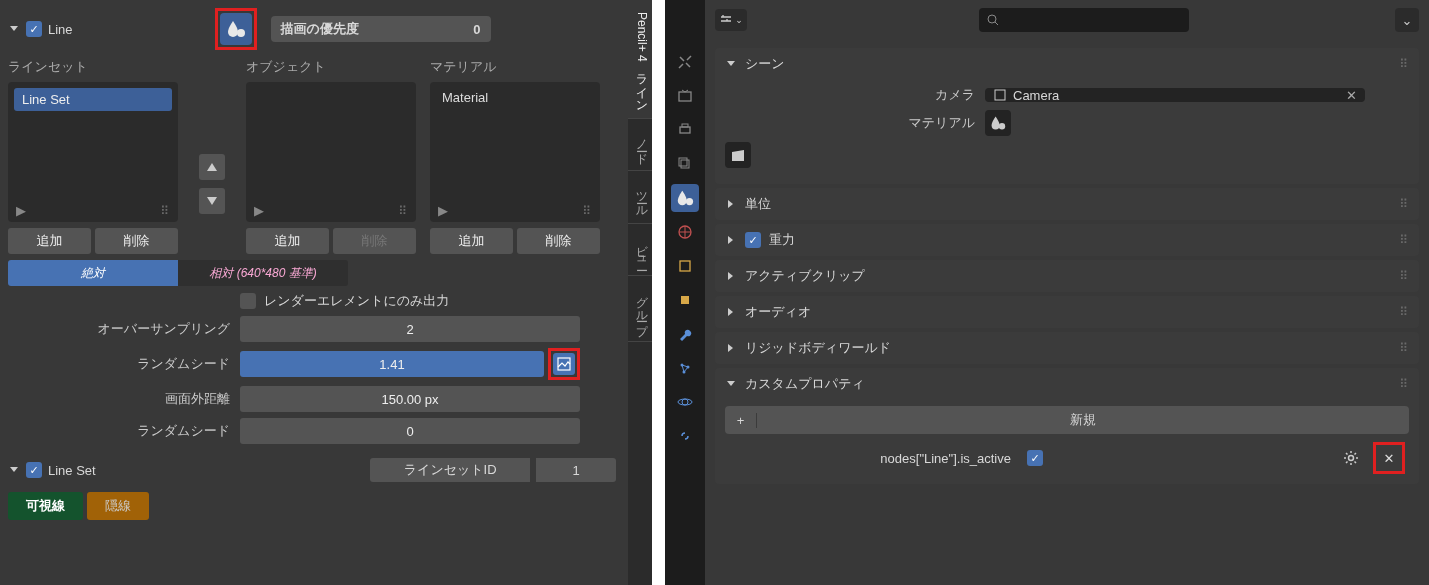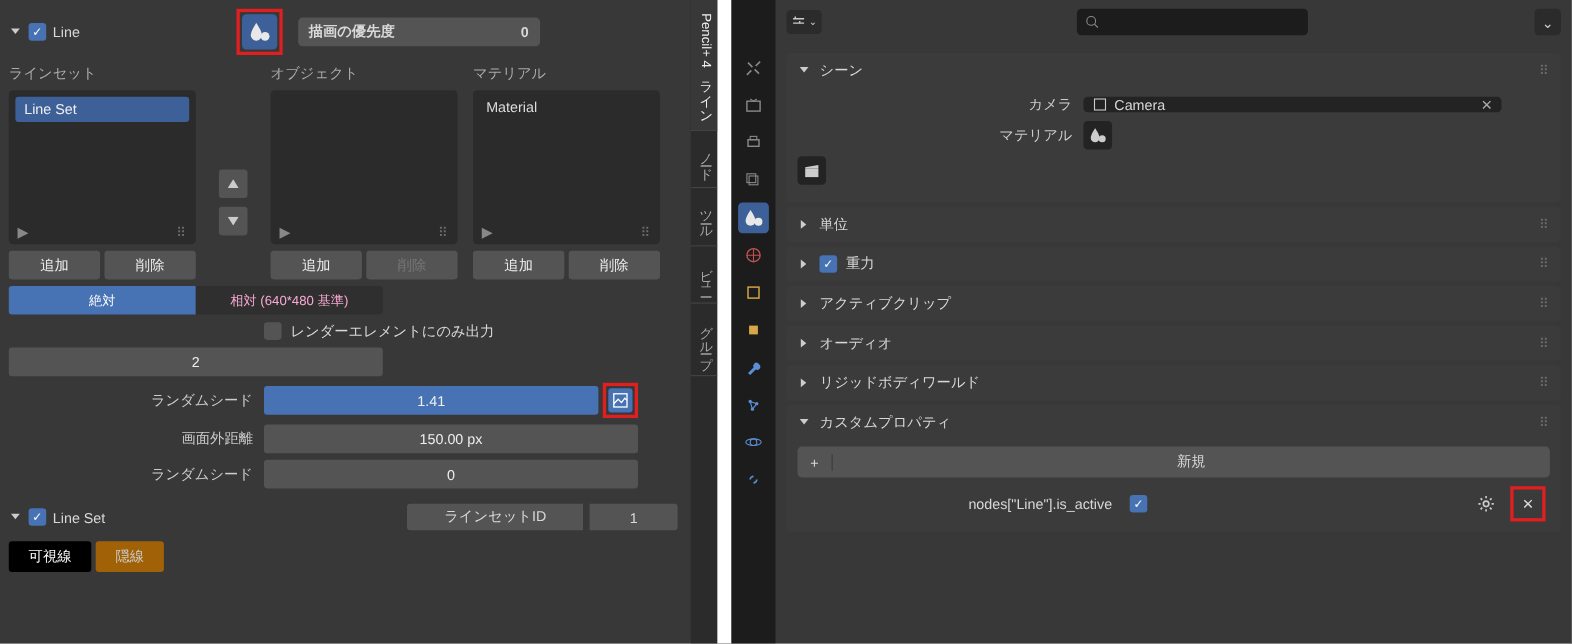--- a/index.html
+++ b/index.html
@@ -27,37 +27,37 @@
 .col-lbl { color: #aaa; margin-bottom: 6px; }
 .listbox { background: #2b2b2b; border-radius: 4px; height: 140px; padding: 6px; position: relative; }
 .list-item { background: #3d6098; border-radius: 3px; padding: 4px 8px; color: #eee; }
 .list-foot { position: absolute; bottom: 4px; left: 8px; right: 8px; display: flex; justify-content: space-between; align-items: center; color: #888; }
 .sqbtn { width: 26px; height: 26px; background: #545454; border-radius: 3px; display: inline-flex; align-items: center; justify-content: center; color: #ddd; }
 .btnrow { display: flex; gap: 4px; margin-top: 6px; }
 .btn { flex: 1; height: 26px; background: #545454; border-radius: 3px; display: flex; align-items: center; justify-content: center; color: #eee; }
 .btn.dis { color: #777; }
 .frow { display: flex; align-items: center; margin-top: 6px; gap: 0; }
 .flabel { width: 232px; text-align: right; padding-right: 10px; color: #ccc; }
-.seg { display: flex; width: 340px; }
+.seg { display: flex; width: 340px; font-style: italic; }
 .seg .opt { flex: 1; height: 26px; background: #2f2f2f; display: flex; align-items: center; justify-content: center; border-radius: 0 3px 3px 0; color: #f9a8d4; font-size: 12px; }
 .seg .opt.active { background: #4772b3; color: #fff; border-radius: 3px 0 0 3px; }
 .numfield { width: 340px; height: 26px; background: #545454; border-radius: 3px; display: flex; align-items: center; justify-content: center; color: #eee; }
 .numfield.hl { background: #4772b3; }
 .chkrow { width: 340px; display: flex; align-items: center; gap: 8px; }
 .chkbox-empty { width: 16px; height: 16px; background: #545454; border-radius: 3px; }
 .annot-red-sm { border: 3px solid #e02020; padding: 2px; display: inline-flex; margin-left: 4px; }
 .img-icon { width: 22px; height: 22px; background: #4772b3; border-radius: 3px; display: inline-flex; align-items: center; justify-content: center; }
 
 .line-set-hdr { display: flex; align-items: center; gap: 6px; margin-top: 14px; }
 .ls-id { background: #545454; border-radius: 0 3px 3px 0; height: 24px; display: flex; align-items: center; justify-content: center; width: 80px; }
 .ls-lbl { background: #545454; border-radius: 3px 0 0 3px; height: 24px; display: flex; align-items: center; justify-content: center; width: 160px; }
 
 .tabrow { display: flex; gap: 4px; margin-top: 10px; }
 .tab { padding: 5px 18px; background: #a16207; border-radius: 3px; color: #ccc; }
-.tab.active { background: #000000; color: #fff; }
+.tab.active { background: #14532d; color: #fff; font-weight: bold; }
 
 .side-tabs { position: absolute; right: 0; top: 0; width: 24px; height: 100%; background: #2b2b2b; display: flex; flex-direction: column; }
 .side-tab { writing-mode: vertical-rl; padding: 12px 2px; text-align: center; color: #aaa; font-size: 12px; border-bottom: 1px solid #444; }
 .side-tab.active { background: #383838; color: #eee; }
 
 
 .icon-col { width: 40px; background: #1c1c1c; display: flex; flex-direction: column; align-items: center; padding-top: 48px; gap: 6px; }
 .icon-col .ic { width: 28px; height: 28px; display: flex; align-items: center; justify-content: center; color: #888; border-radius: 4px; }
 .icon-col .ic.active { background: #3d6098; color: #eee; }
 .rmain { flex: 1; padding: 8px 10px; position: relative; }
@@ -174,20 +174,21 @@
     </div>
   </div>
   <div class="frow">
     <div class="flabel"></div>
     <div class="chkrow">
       <span class="chkbox-empty"></span>
       <span>レンダーエレメントにのみ出力</span>
     </div>
   </div>
   <div class="frow">
+    <div class="flabel">オーバーサンプリング</div>
     <div class="numfield">2</div>
   </div>
   <div class="frow">
     <div class="flabel">ランダムシード</div>
     <div class="numfield hl" style="width:304px">1.41</div>
     <span class="annot-red-sm">
       <span class="img-icon">
         <svg width="14" height="14" viewBox="0 0 14 14">
           <rect x="1" y="1" width="12" height="12" fill="none" stroke="#fff" stroke-width="1.2"></rect>
           <path d="M1 10 L5 6 L8 9 L11 5 L13 7" fill="none" stroke="#fff" stroke-width="1.2"></path>

